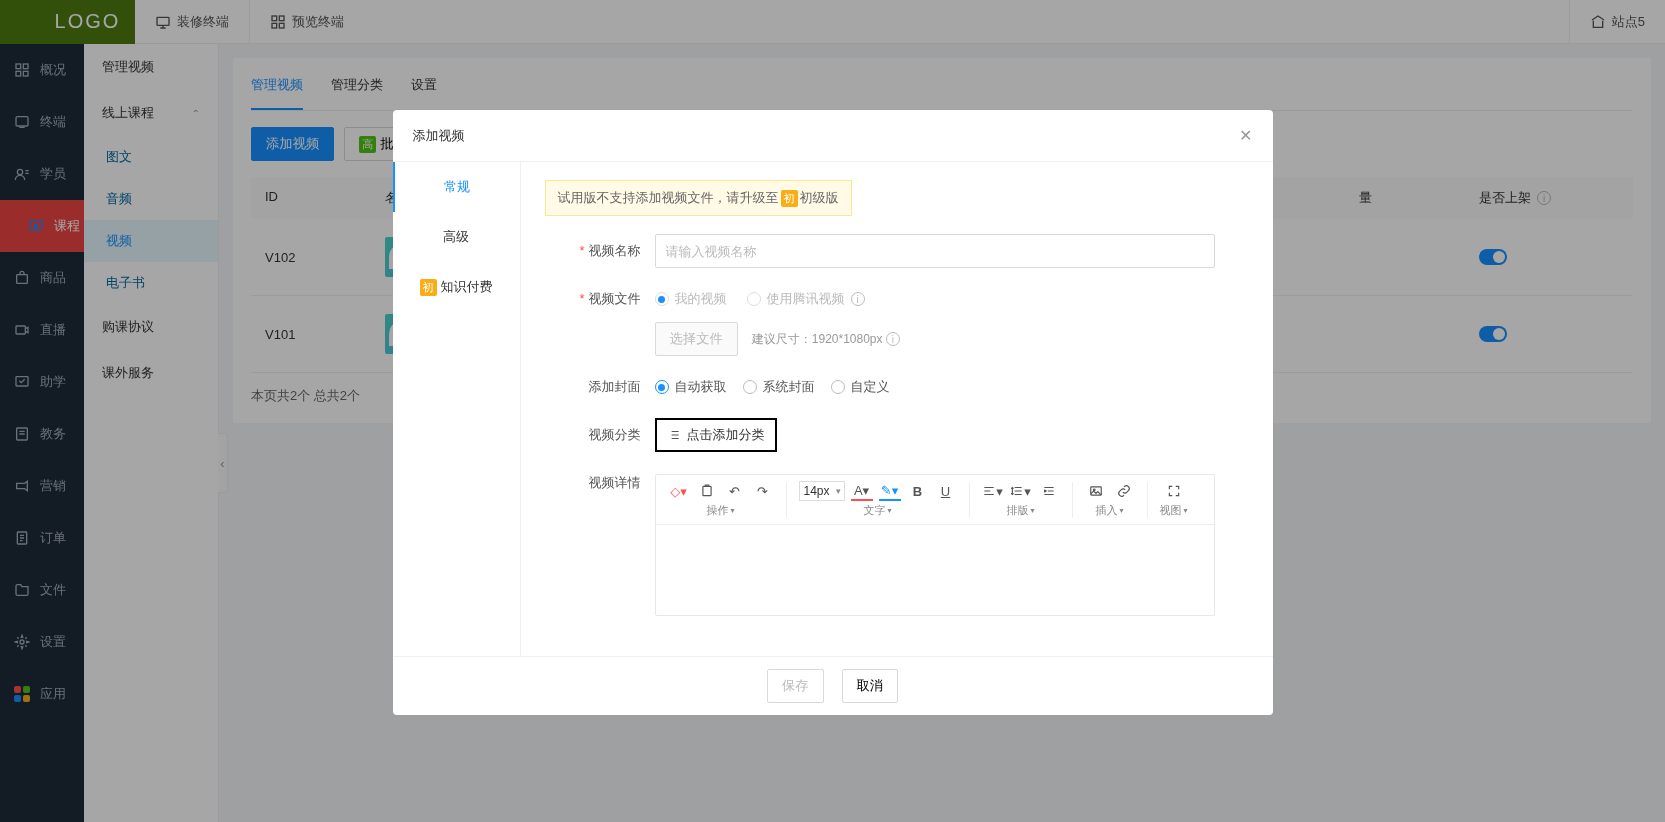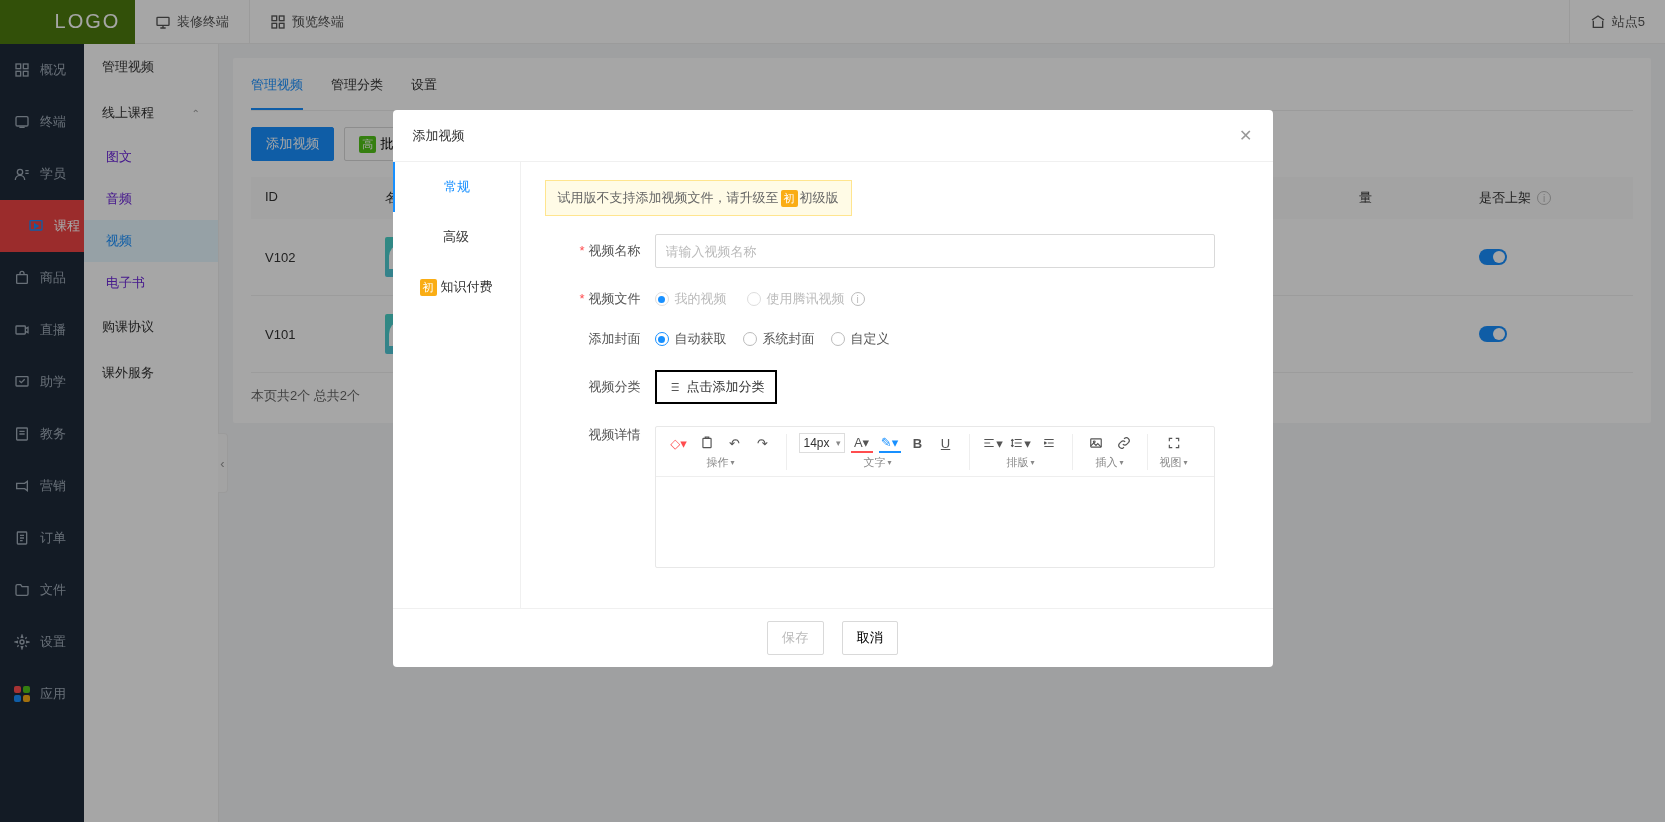--- a/index.html
+++ b/index.html
@@ -15,21 +15,21 @@
   .left-nav-item { height: 52px; display: flex; align-items: center; gap: 10px; padding-left: 14px; cursor: pointer; font-size: 13px; }
   .left-nav-item.active { background: #ef4444; color: #fff; padding-left: 28px; }
   .left-nav-item .ic { width: 16px; height: 16px; display:flex; align-items:center; justify-content:center;}
   .app-ic { width:16px; height:16px; display:grid; grid-template-columns:1fr 1fr; grid-template-rows:1fr 1fr; gap:2px;}
   .app-ic span:nth-child(1){background:#ff4d4f;border-radius:2px;}
   .app-ic span:nth-child(2){background:#52c41a;border-radius:2px;}
   .app-ic span:nth-child(3){background:#1890ff;border-radius:2px;}
   .app-ic span:nth-child(4){background:#faad14;border-radius:2px;}
   .sub-nav { width: 135px; background: #fff; border-right: 1px solid #eee; position: relative; }
   .sub-group-title { padding: 14px 18px; color: #333; display: flex; align-items: center; justify-content: space-between; cursor: pointer; }
-  .sub-item { padding: 12px 18px 12px 22px; color: #6d28d9; cursor: pointer; }
+  .sub-item { padding: 12px 18px 12px 22px; color: #0369a1; cursor: pointer; }
   .sub-item.active { background: #e6f7ff; color: #1890ff; }
   .collapse-handle { position: absolute; right: -10px; top: 50%; width: 10px; height: 60px; background: #fafafa; border: 1px solid #eee; border-left:none; display:flex; align-items:center; justify-content:center; color:#999; cursor:pointer; border-radius:0 4px 4px 0;}
   .main { flex: 1; background: #f5f6f8; padding: 14px; overflow: auto; }
   .panel { background: #fff; border-radius: 2px; padding: 0 18px 18px; }
   .tabs { display: flex; gap: 28px; border-bottom: 1px solid #eee; }
   .tab { padding: 18px 0 14px; cursor: pointer; color: #333; }
   .tab.active { color: #1890ff; border-bottom: 2px solid #1890ff; }
   .toolbar { display: flex; gap: 10px; padding-top: 16px; }
   .btn { padding: 7px 14px; border-radius: 2px; border: 1px solid #d9d9d9; background: #fff; cursor: pointer; display:inline-flex; align-items:center; gap:4px;}
   .btn.primary { background: #1890ff; color: #fff; border-color: #1890ff; }
@@ -355,20 +355,24 @@
               <label class="radio checked disabled">
                   <span class="dot"></span>
                   <span>我的视频</span>
                 </label>
               <label class="radio disabled">
                   <span class="dot"></span>
                   <span>使用腾讯视频</span>
                   <span class="info-ic">i</span>
                 </label>
             </div>
+            <div style="display:flex; gap:14px; align-items:center;">
+              <button class="btn" style="color:#bbb; background:#fafafa;" disabled="">选择文件</button>
+              <span class="hint"><span>建议尺寸：1920*1080px</span> <span class="info-ic">i</span></span>
+            </div>
           </div>
         </div>
         <div class="frow">
           <div class="flabel">添加封面</div>
           <div class="fctrl">
             <label class="radio checked">
                 <span class="dot"></span>
                 <span>自动获取</span>
               </label>
             <label class="radio">

